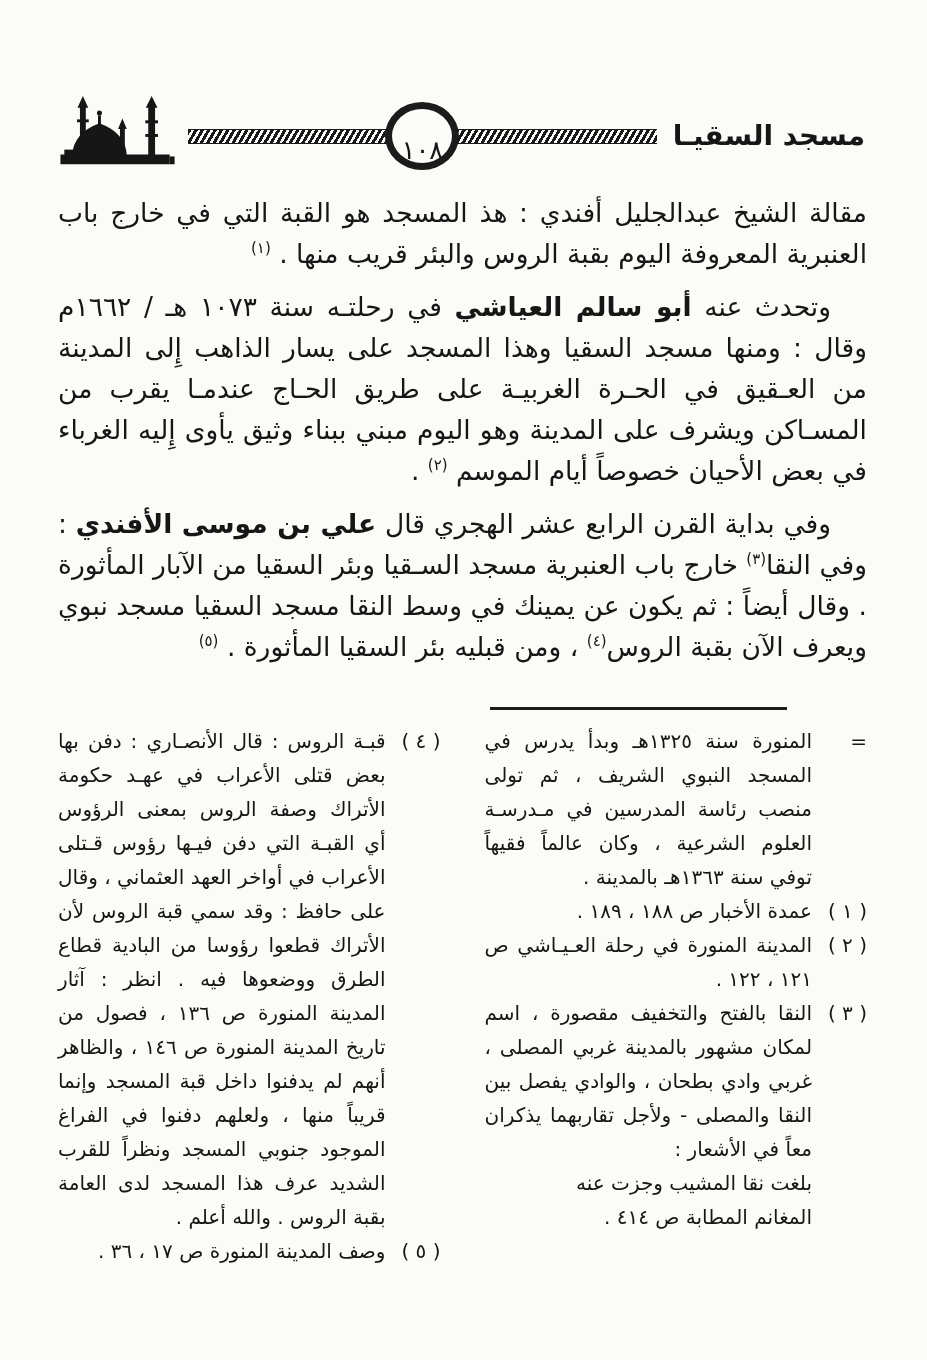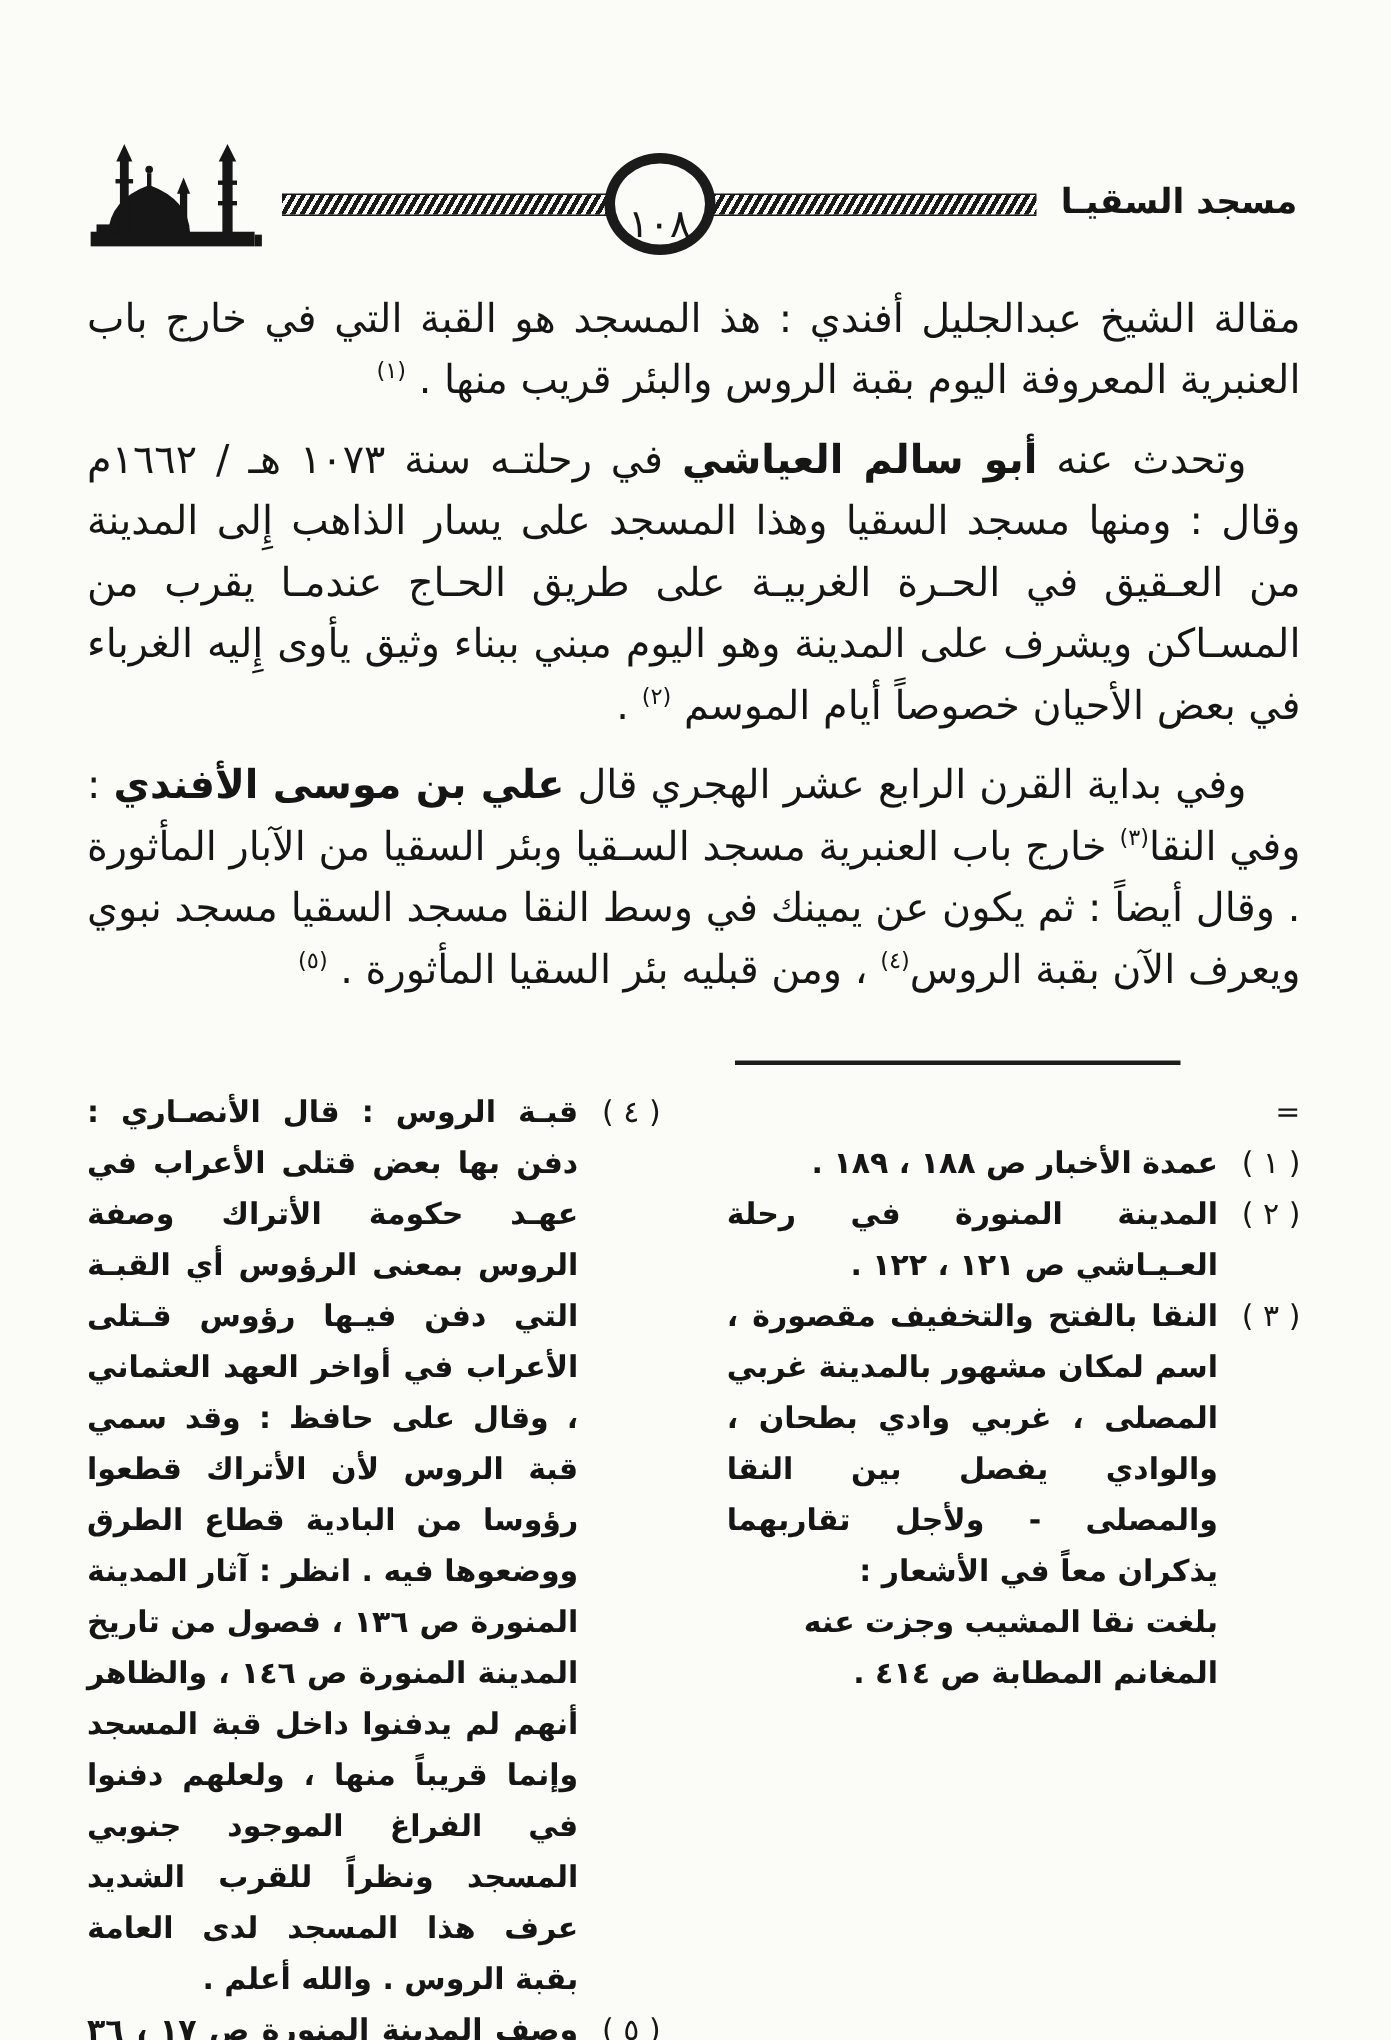--- a/index.html
+++ b/index.html
@@ -7,21 +7,21 @@
   .page{
     position:relative;width:927px;height:1360px;box-sizing:border-box;
     background:#fbfbf8;color:#161616;
     font-family:"DejaVu Sans",sans-serif;
     direction:rtl;
     padding:92px 60px 0 58px;
   }
   
   header{display:flex;align-items:center;height:88px;}
   .title{
-    font-size:23px;font-weight:bold;margin:0;line-height:1.1;
+    font-size:28px;font-weight:bold;margin:0;line-height:1.1;
     white-space:nowrap;padding-right:2px;letter-spacing:-1px;
   }
   .rule-wrap{flex:1;display:flex;align-items:center;margin:0 16px 0 10px;}
   .rule{
     flex:1;height:13px;
     background:repeating-linear-gradient(120deg,#1a1a1a 0 3px,#fbfbf8 3px 5.5px);
     border-top:1.5px solid #1a1a1a;border-bottom:1.5px solid #1a1a1a;
   }
   .oval{
     flex:none;width:60px;height:54px;background:#fbfbf8;
@@ -36,21 +36,21 @@
   p.para{margin:12px 0 11px;}
   p.indent{text-indent:36px;}
   sup{font-size:15px;line-height:0;vertical-align:super;}
   b{font-weight:bold;}
   
   .fn-sep{height:3px;background:#1d1d1d;width:297px;margin:40px 80px 14px auto;}
   .footnotes{display:flex;gap:44px;font-size:20px;line-height:34px;text-align:justify;}
   .fn-col{flex:1;min-width:0;}
   .fn-item{display:flex;margin:0;}
   .fn-marker{flex:0 0 55px;white-space:nowrap;}
-  .fn-body{flex:1;display:block;min-width:0;font-weight:bold;}
+  .fn-body{flex:1;display:block;min-width:0;}
   .fn-center{display:block;text-align:right;}
 </style>
 </head>
 <body>
 
 <div class="page">
 
   <header>
     <h1 class="title">مسجد السقيـا</h1>
     <div class="rule-wrap">
@@ -88,20 +88,21 @@
       <p class="para indent"><span>وتحدث عنه </span><b>أبو سالم العياشي</b><span> في رحلتـه سنة ١٠٧٣ هـ / ١٦٦٢م وقال : ومنها مسجد السقيا وهذا المسجد على يسار الذاهب إِلى المدينة من العـقيق في الحـرة الغربيـة على طريق الحـاج عندمـا يقرب من المسـاكن ويشرف على المدينة وهو اليوم مبني ببناء وثيق يأوى إِليه الغرباء في بعض الأحيان خصوصاً أيام الموسم </span><sup>(٢)</sup><span> .</span></p>
       <p class="para indent"><span>وفي بداية القرن الرابع عشر الهجري قال </span><b>علي بن موسى الأفندي</b><span> : وفي النقا</span><sup>(٣)</sup><span> خارج باب العنبرية مسجد السـقيا وبئر السقيا من الآبار المأثورة . وقال أيضاً : ثم يكون عن يمينك في وسط النقا مسجد السقيا مسجد نبوي ويعرف الآن بقبة الروس</span><sup>(٤)</sup><span> ، ومن قبليه بئر السقيا المأثورة . </span><sup>(٥)</sup></p>
     </main>
 
   <div class="fn-sep"></div>
 
   <section class="footnotes">
     <div class="fn-col" id="fn-right">
         <div class="fn-item">
           <span class="fn-marker">=</span>
+          <span class="fn-body"><span>المنورة سنة ١٣٢٥هـ وبدأ يدرس في المسجد النبوي الشريف ، ثم تولى منصب رئاسة المدرسين في مـدرسـة العلوم الشرعية ، وكان عالماً فقيهاً توفي سنة ١٣٦٣هـ بالمدينة .</span></span>
         </div>
         <div class="fn-item">
           <span class="fn-marker">( ١ )</span>
           <span class="fn-body"><span>عمدة الأخبار ص ١٨٨ ، ١٨٩ .</span></span>
         </div>
         <div class="fn-item">
           <span class="fn-marker">( ٢ )</span>
           <span class="fn-body"><span>المدينة المنورة في رحلة العـيـاشي ص ١٢١ ، ١٢٢ .</span></span>
         </div>
         <div class="fn-item">

